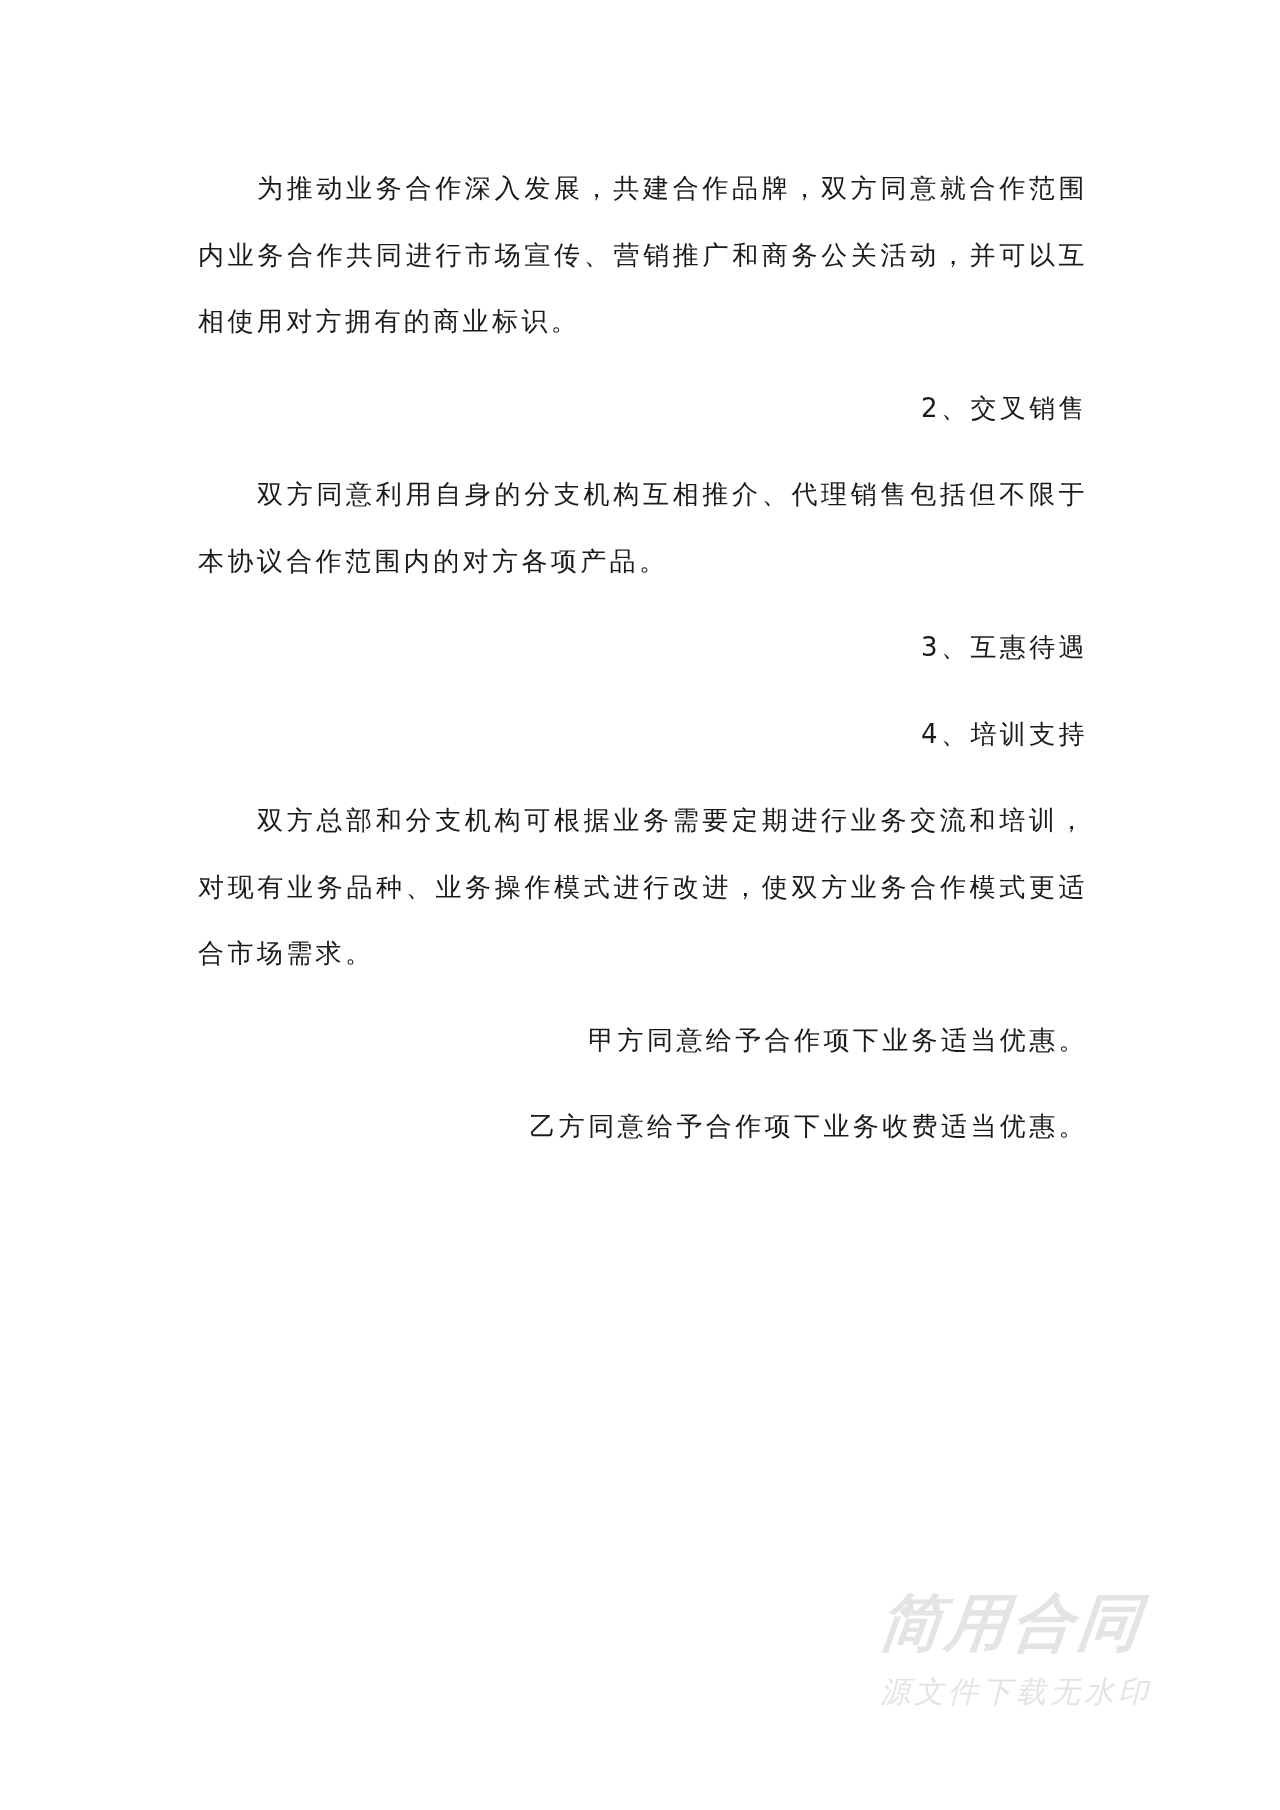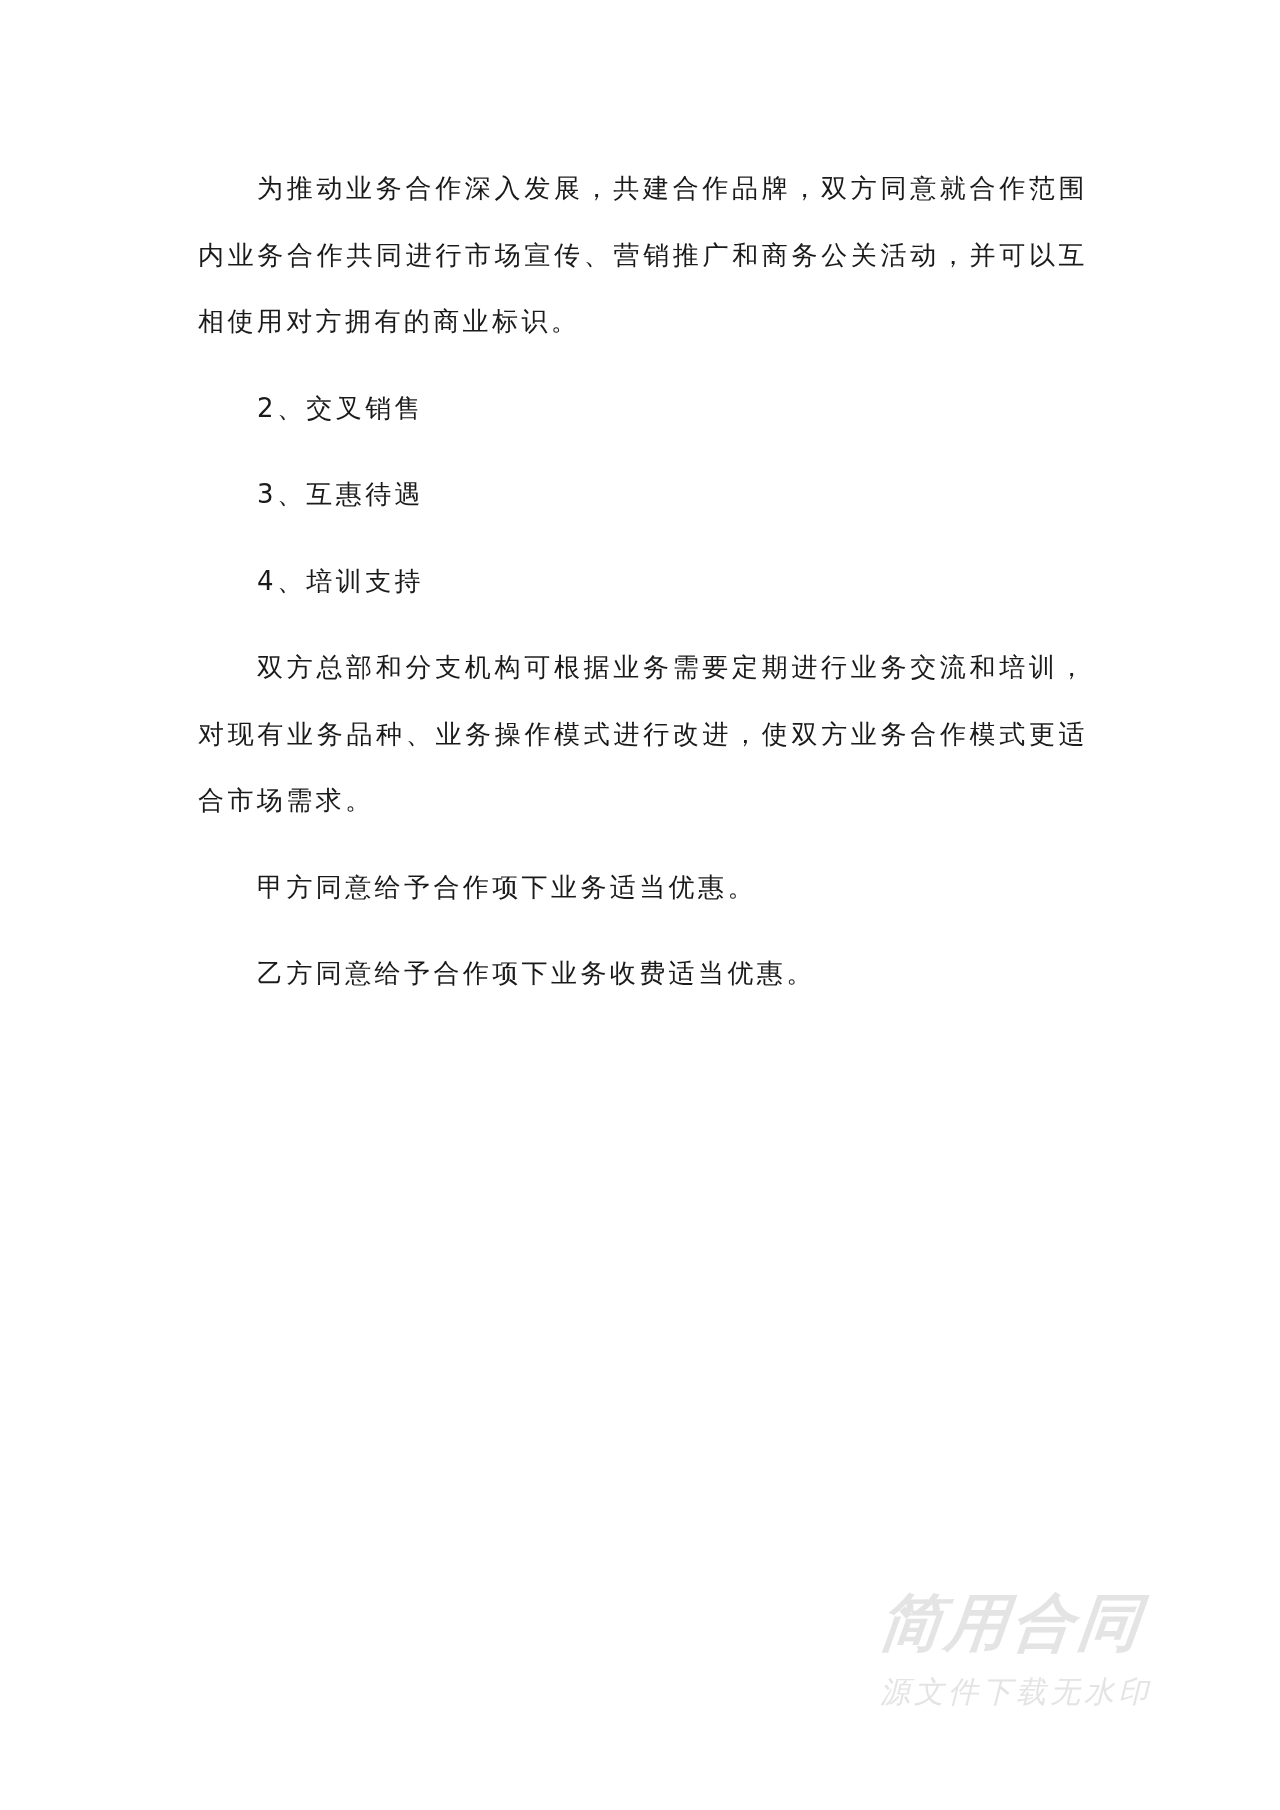--- a/index.html
+++ b/index.html
@@ -41,20 +41,21 @@
   }
   .para.indent {
     text-indent: 59px;
   }
   .heading {
     margin: 0 0 20px 0;
     font-size: 26px;
     line-height: 66.5px;
     letter-spacing: 3.4px;
     padding-left: 59px;
+    text-align: right;
   }
   .watermark {
     position: absolute;
     left: 880px;
     top: 1588px;
     width: 310px;
     color: #e4e4e4;
     pointer-events: none;
     user-select: none;
   }
@@ -82,20 +83,21 @@
 </head>
 <body>
 
 <div class="page">
   <div class="doc-body">
 
     <p class="para indent">为推动业务合作深入发展，共建合作品牌，双方同意就合作范围内业务合作共同进行市场宣传、营销推广和商务公关活动，并可以互相使用对方拥有的商业标识。</p>
 
     <p class="heading">2、交叉销售</p>
 
+    <p class="para indent">双方同意利用自身的分支机构互相推介、代理销售包括但不限于本协议合作范围内的对方各项产品。</p>
 
     <p class="heading">3、互惠待遇</p>
 
 
     <p class="heading">4、培训支持</p>
 
     <p class="para indent">双方总部和分支机构可根据业务需要定期进行业务交流和培训，对现有业务品种、业务操作模式进行改进，使双方业务合作模式更适合市场需求。</p>
 
 
 

